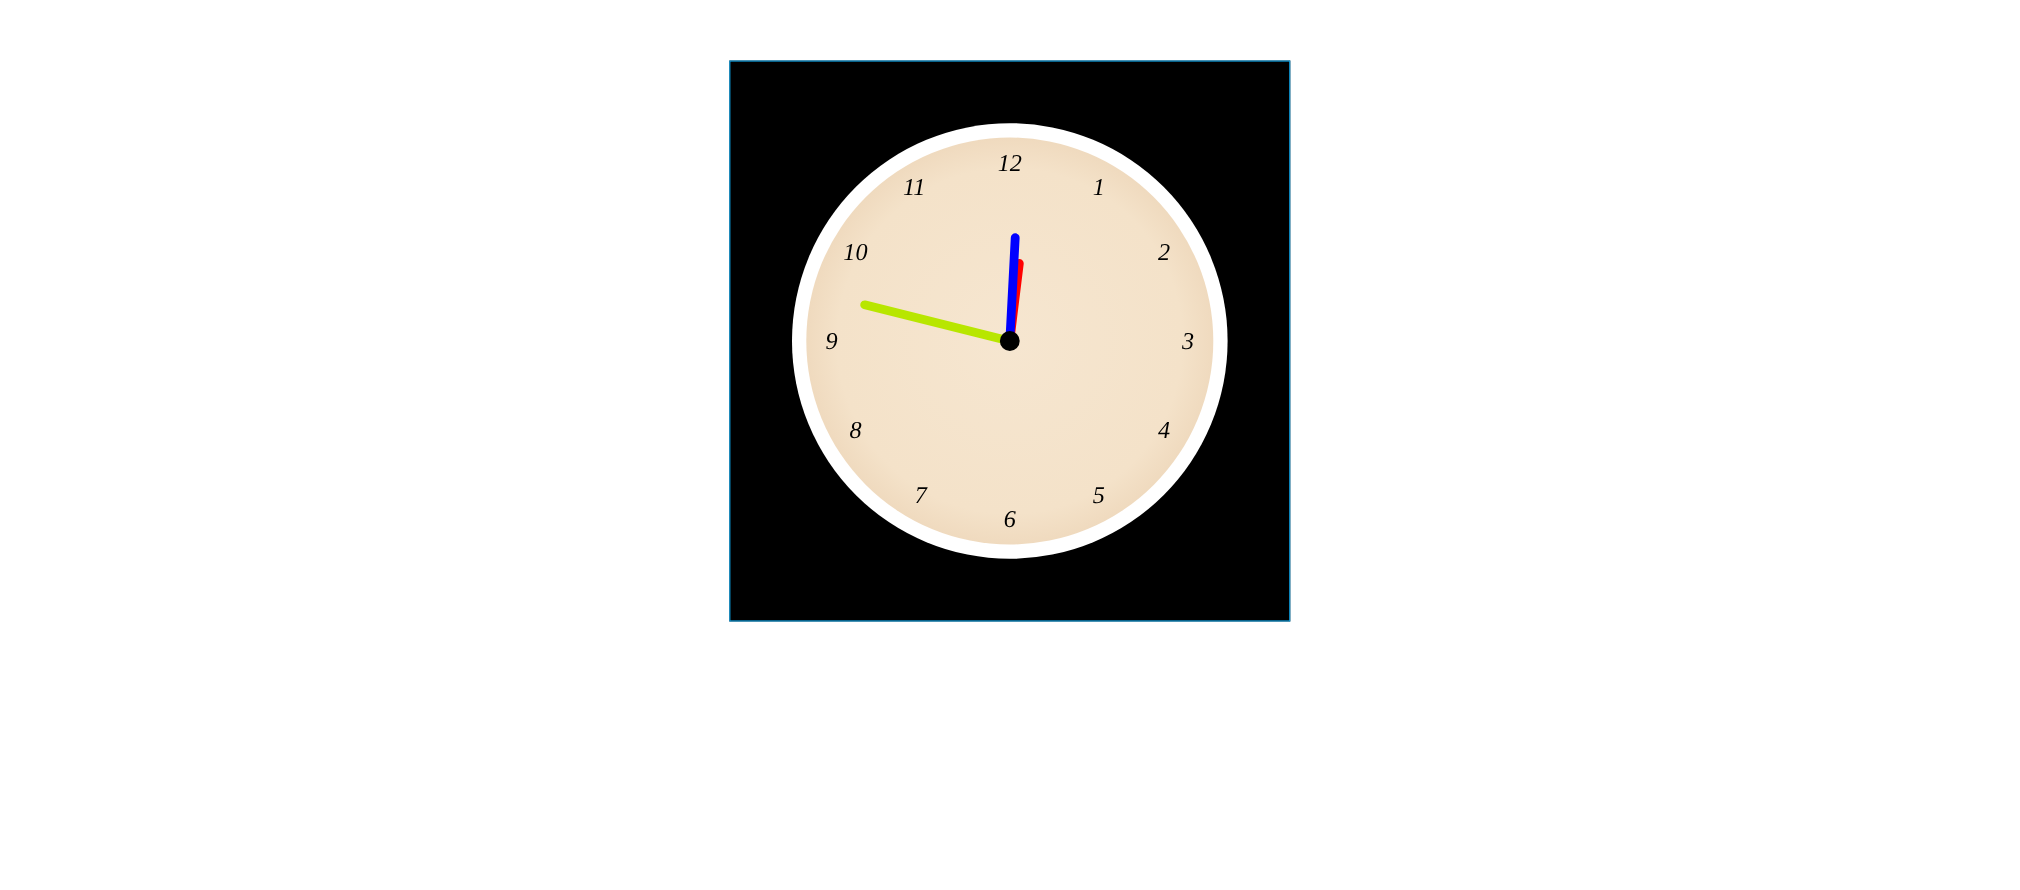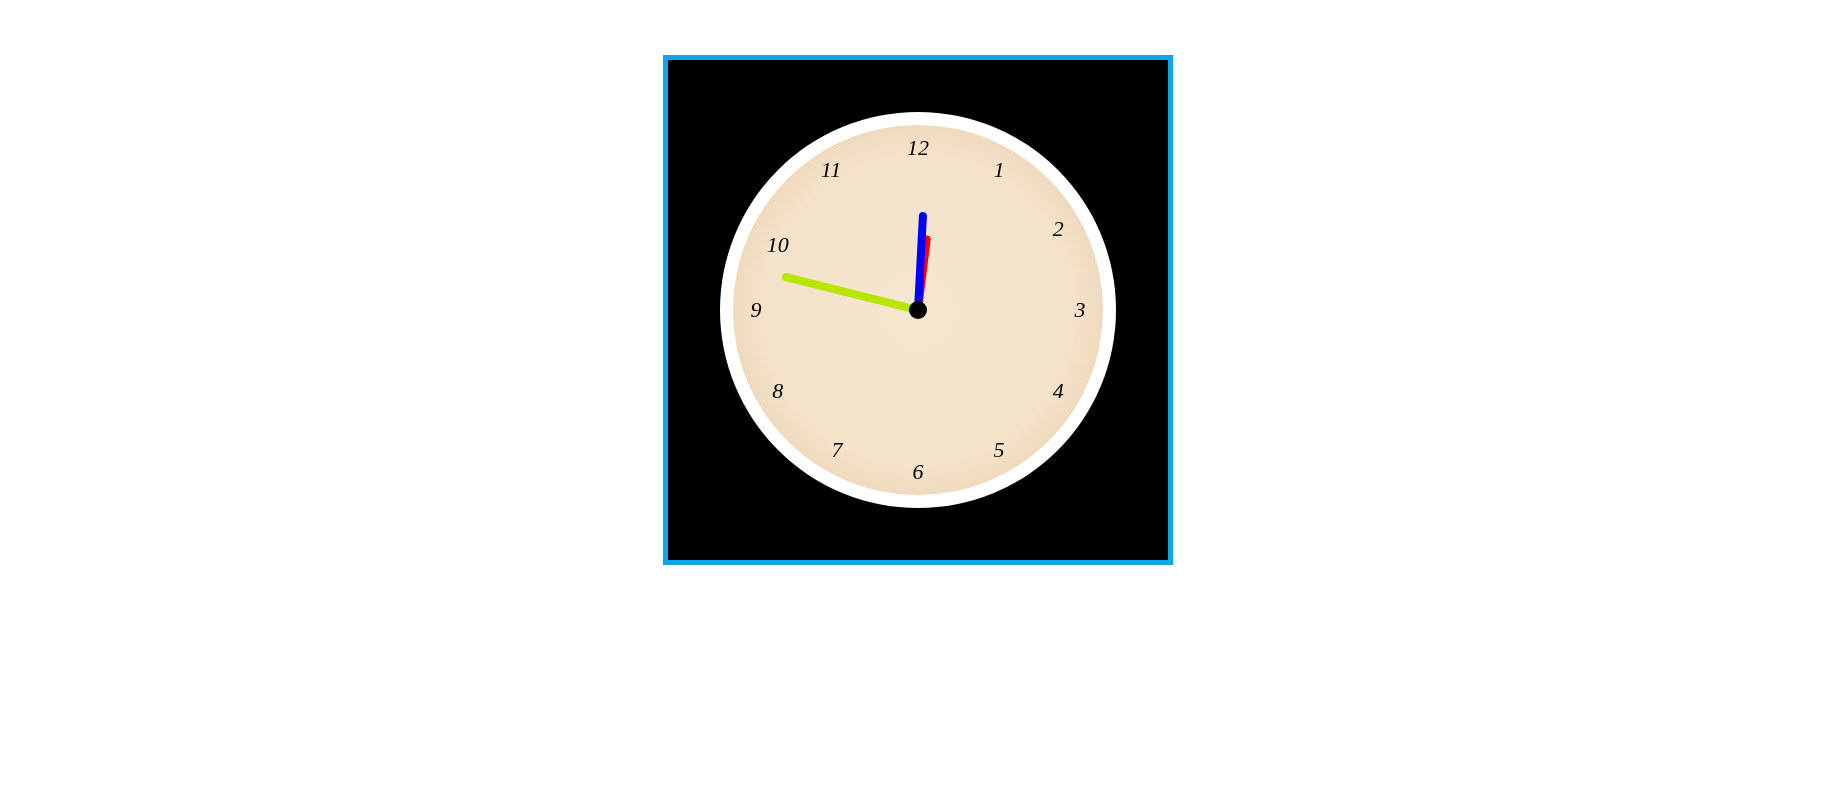--- a/index.html
+++ b/index.html
@@ -11,21 +11,21 @@
       display: flex;
       justify-content: center;
       align-items: flex-start;
       font-family: Georgia, 'Times New Roman', serif;
     }
     .frame {
       margin-top: 55px;
       width: 510px;
       height: 510px;
       background: #000;
-      border: 5px solid #0ea5e9;
+      border: 1px solid #0ea5e9;
       display: flex;
       align-items: center;
       justify-content: center;
       box-sizing: border-box;
     }
     .bezel {
       width: 396px;
       height: 396px;
       border-radius: 50%;
       background: #fff;
@@ -78,21 +78,21 @@
       <span class="number" style="left: 185px; top: 23px;">12</span>
       <span class="number" style="left: 266px; top: 44.7039px;">1</span>
       <span class="number" style="left: 325.296px; top: 104px;">2</span>
       <span class="number" style="left: 347px; top: 185px;">3</span>
       <span class="number" style="left: 325.296px; top: 266px;">4</span>
       <span class="number" style="left: 266px; top: 325.296px;">5</span>
       <span class="number" style="left: 185px; top: 347px;">6</span>
       <span class="number" style="left: 104px; top: 325.296px;">7</span>
       <span class="number" style="left: 44.7039px; top: 266px;">8</span>
       <span class="number" style="left: 23px; top: 185px;">9</span>
-      <span class="number" style="left: 44.7039px; top: 120px;">10</span>
+      <span class="number" style="left: 44.7039px; top: 104px;">10</span>
       <span class="number" style="left: 98px; top: 44.7039px;">11</span>
 
       <div class="hand" id="hand-hour" style="z-index: 10; width: 8px; height: 75px; background: rgb(255, 0, 0); margin-left: -4px; transform: rotate(187deg);"></div>
       <div class="hand" id="hand-minute" style="z-index: 20; width: 8px; height: 98px; background: rgb(0, 0, 255); margin-left: -4px; transform: rotate(183deg);"></div>
       <div class="hand" id="hand-second" style="z-index: 30; width: 8px; height: 140px; background: rgb(184, 230, 0); margin-left: -4px; transform: rotate(104deg);"></div>
 
       <div class="pivot"></div>
     </div>
   </div>
 </div>

